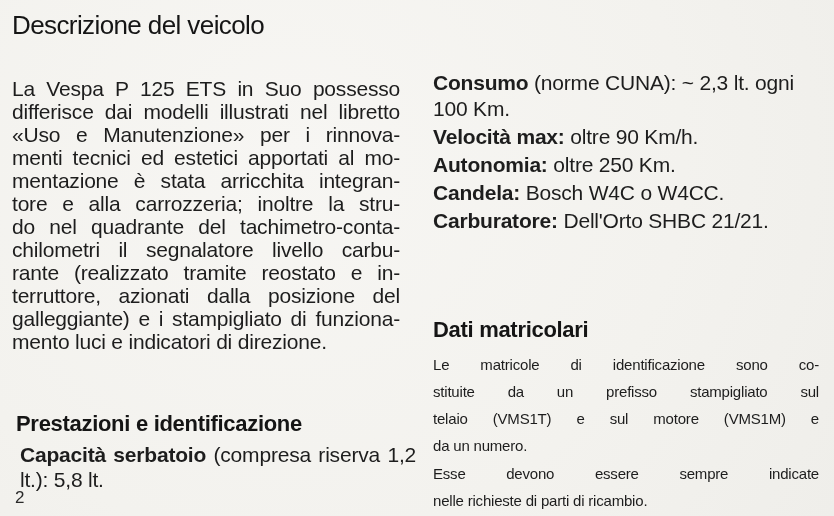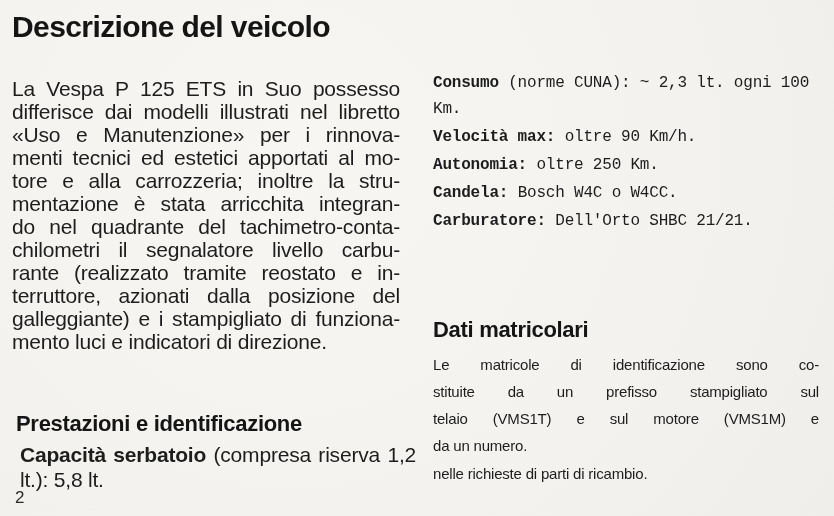--- a/index.html
+++ b/index.html
@@ -11,22 +11,22 @@
     background: radial-gradient(circle at 35% 30%, #f7f6f3 0%, #f3f2ee 60%, #efeeea 100%);
     font-family: "Liberation Sans", sans-serif;
     color: #1d1d1d;
     overflow: hidden;
   }
   .page-title {
     position: absolute;
     left: 12px;
     top: 10px;
     margin: 0;
-    font-size: 30px;
-    font-weight: bold;
+    font-size: 26px;
+    font-weight: normal;
     letter-spacing: -0.6px;
     color: #151515;
     text-align: center;
   }
   .intro {
     position: absolute;
     left: 12px;
     top: 77px;
     width: 388px;
     font-size: 21px;
@@ -60,24 +60,23 @@
     left: 15px;
     top: 488px;
     font-size: 17px;
     color: #2a2a2a;
   }
   .specs {
     position: absolute;
     left: 433px;
     top: 70px;
     width: 386px;
-    font-size: 16px;
+    font-size: 21px;
     line-height: 26px;
     letter-spacing: -0.2px;
-    font-family: Liberation Mono, monospace;
   }
   .spec-item { margin-bottom: 2px; }
   .serial-heading { left: 433px; top: 317px; }
   .serial-p {
     position: absolute;
     left: 433px;
     width: 386px;
     font-size: 15px;
     line-height: 27px;
     letter-spacing: -0.2px;
@@ -90,22 +89,22 @@
 
 <div class="page">
 
   <h1 class="page-title">Descrizione del veicolo</h1>
 
   <div class="intro">
     <div class="jl">La Vespa P 125 ETS in Suo possesso</div>
     <div class="jl">differisce dai modelli illustrati nel libretto</div>
     <div class="jl">«Uso e Manutenzione» per i rinnova-</div>
     <div class="jl">menti tecnici ed estetici apportati al mo-</div>
+    <div class="jl">mentazione è stata arricchita integran-</div>
     <div class="jl">tore e alla carrozzeria; inoltre la stru-</div>
-    <div class="jl">mentazione è stata arricchita integran-</div>
     <div class="jl">do nel quadrante del tachimetro-conta-</div>
     <div class="jl">chilometri il segnalatore livello carbu-</div>
     <div class="jl">rante (realizzato tramite reostato e in-</div>
     <div class="jl">terruttore, azionati dalla posizione del</div>
     <div class="jl">galleggiante) e i stampigliato di funziona-</div>
     <div class="jl last">mento luci e indicatori di direzione.</div>
   </div>
 
   <h2 class="section-heading perf-heading">Prestazioni e identificazione</h2>
 
@@ -142,16 +141,17 @@
   <h2 class="section-heading serial-heading">Dati matricolari</h2>
 
   <div class="serial-p serial-p1">
     <div class="jl">Le matricole di identificazione sono co-</div>
     <div class="jl">stituite da un prefisso stampigliato sul</div>
     <div class="jl">telaio (VMS1T) e sul motore (VMS1M) e</div>
     <div class="jl last">da un numero.</div>
   </div>
 
   <div class="serial-p serial-p2">
+    <div class="jl">Esse devono essere sempre indicate</div>
     <div class="jl last">nelle richieste di parti di ricambio.</div>
   </div>
 
 </div>
 
 </body></html>

